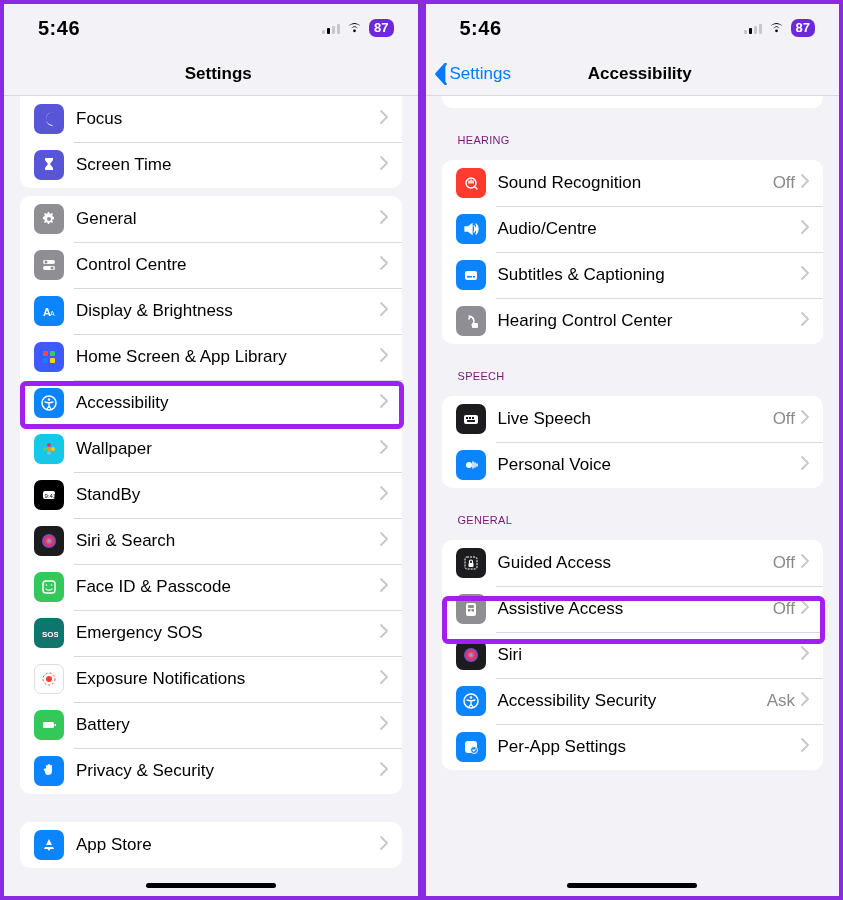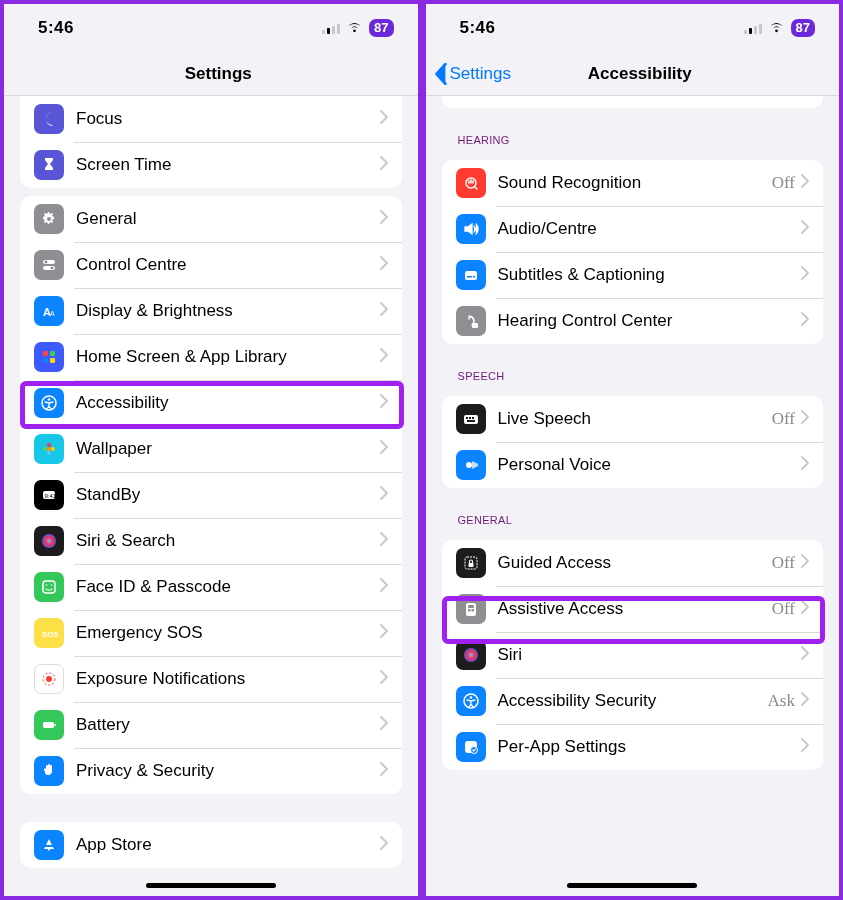--- a/index.html
+++ b/index.html
@@ -22,21 +22,21 @@
     overflow: hidden;
   }
   .status-bar {
     height: 48px;
     display: flex;
     justify-content: space-between;
     align-items: center;
     padding: 0 24px 0 34px;
     font-weight: 600;
   }
-  .status-time { font-size: 17px; letter-spacing: 0.5px; }
+  .status-time { font-size: 20px; letter-spacing: 0.5px; }
   .status-right { display: flex; align-items: center; gap: 6px; }
   .signal-bars { display: flex; align-items: flex-end; gap: 2px; height: 12px;}
   .signal-bars span { width: 3px; background: #c7c7cc; border-radius: 1px;}
   .signal-bars span.on { background: #000; }
   .battery-pill {
     background: #6d28d9; color: #fff; font-size: 13px; font-weight: 700;
     border-radius: 7px; padding: 1px 5px; line-height: 1.3;
     display: flex; align-items: center;
   }
   .nav-bar {
@@ -75,21 +75,21 @@
     height: 0.5px; background: rgba(0,0,0,0.15);
   }
   .icon-wrap {
     width: 30px; height: 30px; border-radius: 7px;
     display: flex; align-items: center; justify-content: center;
     margin-right: 12px; flex-shrink: 0;
     font-size: 15px;
   }
   .icon-wrap svg { width: 18px; height: 18px; }
   .row-label { font-size: 17px; color: #000; flex: 1; }
-  .row-detail { font-size: 17px; color: #8a8a8e; margin-right: 6px; font-family: Liberation Serif, serif; }
+  .row-detail { font-size: 17px; color: #8a8a8e; margin-right: 6px; }
   .chev { color: #c7c7cc; flex-shrink: 0; }
   .chev svg { width: 8px; height: 14px; }
   .highlight {
     position: absolute; border: 5px solid #a020f0; border-radius: 6px;
     pointer-events: none; z-index: 10;
   }
   .home-indicator {
     position: absolute; bottom: 8px; left: 50%; transform: translateX(-50%);
     width: 130px; height: 5px; background: #000; border-radius: 3px;
   }
@@ -261,21 +261,21 @@
               <circle cx="11.5" cy="7" r="0.8" fill="#fff"></circle>
               <path d="M6 11c1 1.5 5 1.5 6 0" stroke="#fff" stroke-width="1.2" fill="none" stroke-linecap="round"></path>
             </svg>
           </div>
     <span class="row-label">Face ID &amp; Passcode</span>
     <span class="chev"><svg viewBox="0 0 8 14">
               <path d="M1 1l6 6-6 6" stroke="#c7c7cc" stroke-width="1.8" fill="none" stroke-linecap="round" stroke-linejoin="round"></path>
             </svg></span>
   </div>
         <div class="row">
-    <div class="icon-wrap" style="background:#fde047;">
+    <div class="icon-wrap" style="background:#0f766e;">
             <svg viewBox="0 0 18 18">
               <text x="2" y="13" font-size="8" font-weight="bold" fill="#fff">SOS</text>
             </svg>
           </div>
     <span class="row-label">Emergency SOS</span>
     <span class="chev"><svg viewBox="0 0 8 14">
               <path d="M1 1l6 6-6 6" stroke="#c7c7cc" stroke-width="1.8" fill="none" stroke-linecap="round" stroke-linejoin="round"></path>
             </svg></span>
   </div>
         <div class="row">

